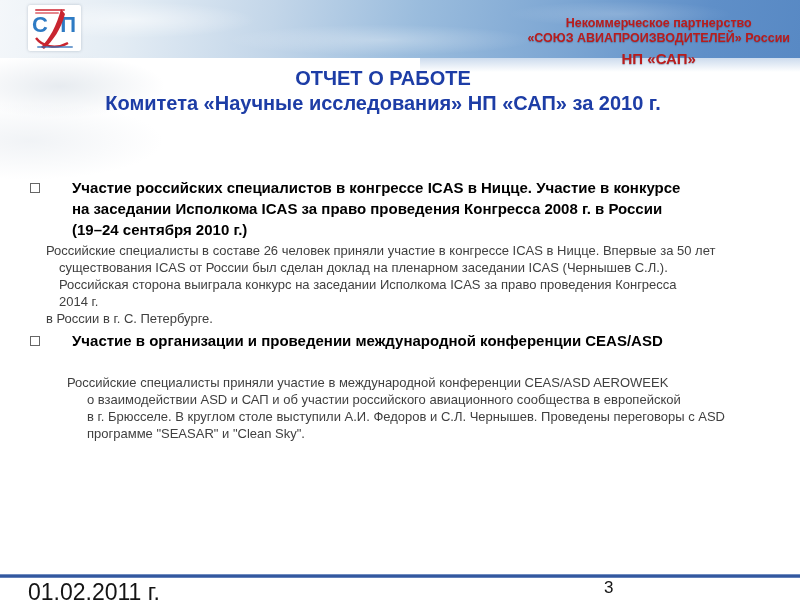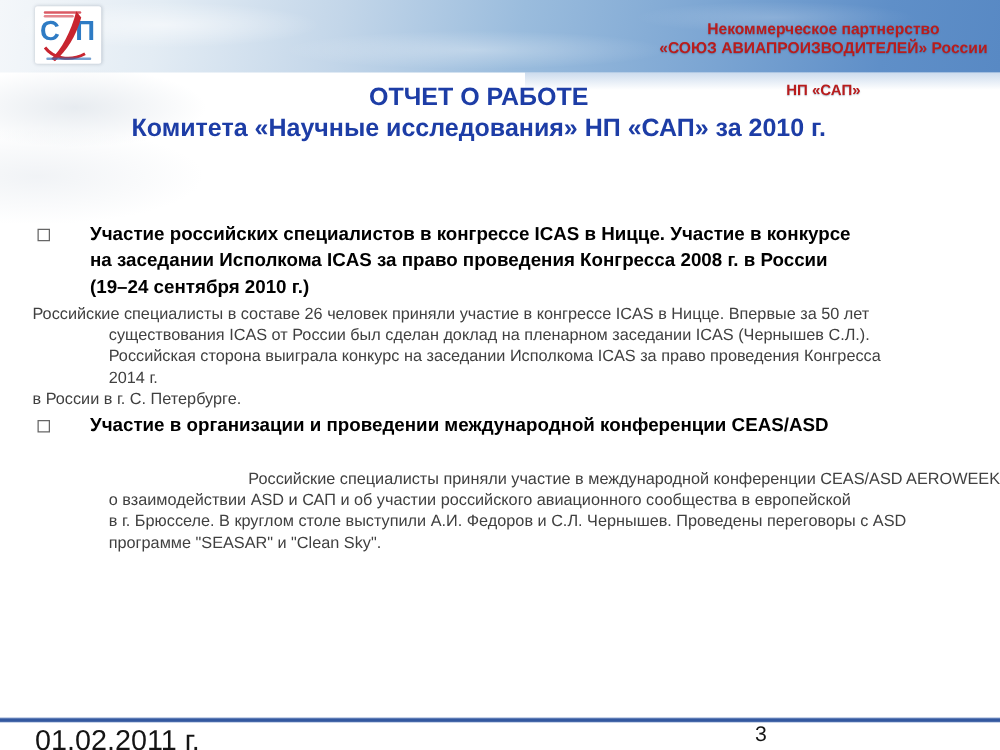--- a/index.html
+++ b/index.html
@@ -41,21 +41,21 @@
   .logo-letter{position:absolute;top:9px;font-weight:bold;font-size:22px;line-height:22px;color:#2e7bc4;}
   .letter-c{left:4px;}
   .letter-p{right:5px;}
   .logo-swoosh{position:absolute;inset:0;}
   
   .org{
     position:absolute;right:10px;top:16px;text-align:center;color:#b91c1c;font-weight:bold;
     text-shadow:0 1px 1px rgba(35,65,105,.35);
   }
   .org-line{font-size:12.5px;line-height:15px;white-space:nowrap;}
-  .org-line-3{font-size:12px;line-height:18px;margin-top:17px;}
+  .org-line-3{font-size:15px;line-height:18px;margin-top:4px;}
   
   .title{
     position:absolute;top:66px;left:0;width:734px;text-align:center;
     color:#1d3da6;font-weight:bold;font-size:20px;line-height:25px;margin-left:16px;
   }
   
   .bullet-label{
     position:absolute;left:72px;font-weight:bold;font-size:15px;line-height:21px;color:#000;
   }
   .bullet-label div{white-space:nowrap;}
@@ -65,23 +65,23 @@
   .sec1-label{top:177px;}
   .sq1{top:183px;}
   .sec2-label{top:330px;}
   .sq2{top:336px;}
   .detail{
     position:absolute;left:0;width:800px;font-size:13px;line-height:17px;color:#404040;
   }
   .detail div{white-space:nowrap;}
   .sec1-detail{top:242px;}
   .sec2-detail{top:374px;}
-  .dl-a{padding-left:26px;}
-  .dl-b{padding-left:87px;}
-  .dl-c{text-align:right;}
+  .dl-a{padding-left:46px;}
+  .dl-b{padding-left:59px;}
+  .dl-c{padding-left:67px;}
   .dl-d{padding-left:87px;}
   
   .rule{
     position:absolute;top:574px;left:0;width:800px;height:4px;
     background:linear-gradient(180deg,#93a9d2 0%,#33589f 35%,#33589f 75%,#93a9d2 100%);
   }
   .footer-date{position:absolute;left:28px;top:579px;font-size:23px;color:#141414;}
   .page-number{position:absolute;left:604px;top:578px;font-size:17px;color:#141414;}
 </style>
 </head>

